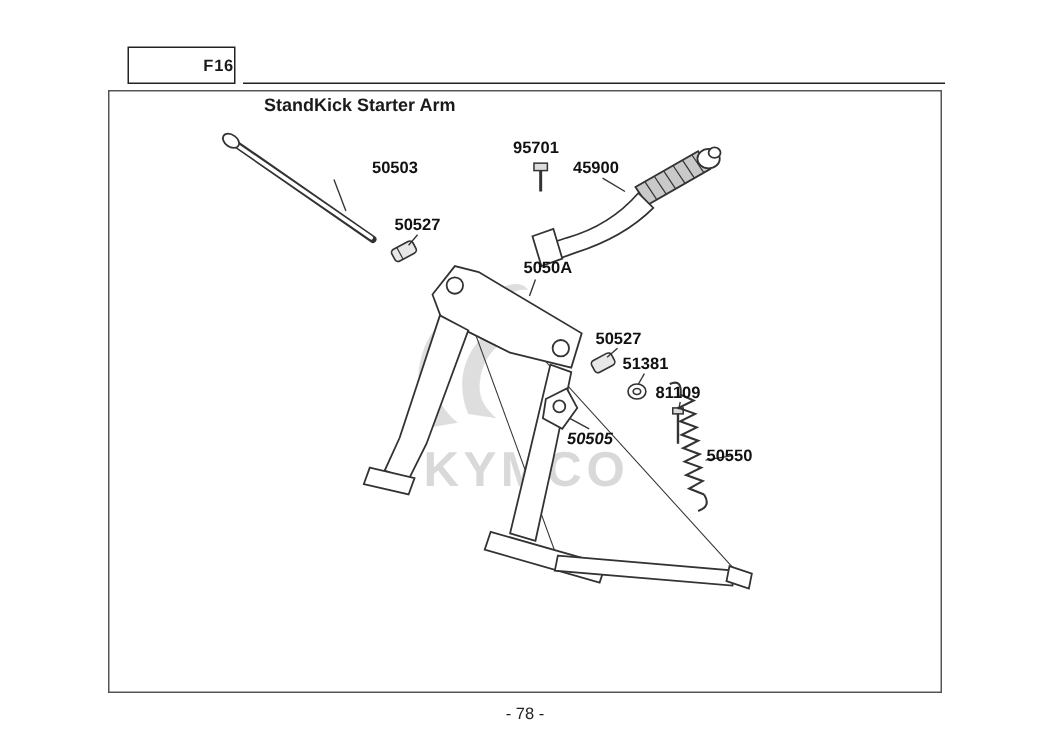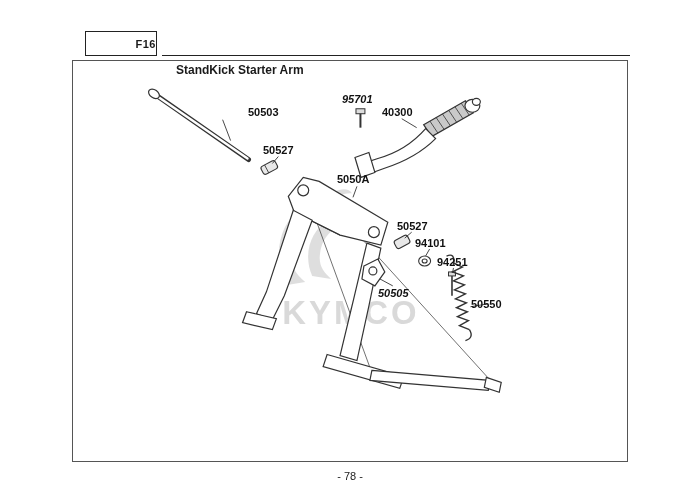--- a/index.html
+++ b/index.html
@@ -121,25 +121,25 @@
         <line x1="285" y1="126" x2="281" y2="137"></line>
         <line x1="340" y1="172" x2="333" y2="178"></line>
         <line x1="358" y1="189" x2="354" y2="196"></line>
         <line x1="382" y1="208" x2="381" y2="213"></line>
         <line x1="321" y1="226" x2="308" y2="219"></line>
         <line x1="417" y1="244" x2="399" y2="247"></line>
       </g>
     </svg>
 
     <div class="part-label" style="left:131px; top:45px;padding-left:44px;">50503</div>
-    <div class="part-label" style="left:269px; top:32px;font-style:italic;">95701</div>
-    <div class="part-label" style="left:309px; top:45px;">40300</div>
+    <div class="part-label" style="left:269px; top:32px;">95701</div>
+    <div class="part-label" style="left:309px; top:45px;">45900</div>
     <div class="part-label" style="left:190px; top:83px;">50527</div>
-    <div class="part-label" style="left:264px; top:112px;">5050A</div>
+    <div class="part-label" style="left:276px; top:112px;">5050A</div>
     <div class="part-label" style="left:324px; top:159px;">50527</div>
-    <div class="part-label" style="left:342px; top:176px;">94101</div>
-    <div class="part-label" style="left:364px; top:195px;">94251</div>
+    <div class="part-label" style="left:342px; top:176px;">51381</div>
+    <div class="part-label" style="left:364px; top:195px;">81109</div>
     <div class="part-label" style="left:305px; top:226px;font-style:italic;">50505</div>
     <div class="part-label" style="left:398px; top:237px;">50550</div>
   </div>
 
   <div class="footer">- 78 -</div>
 </div>
 
 </body></html>

